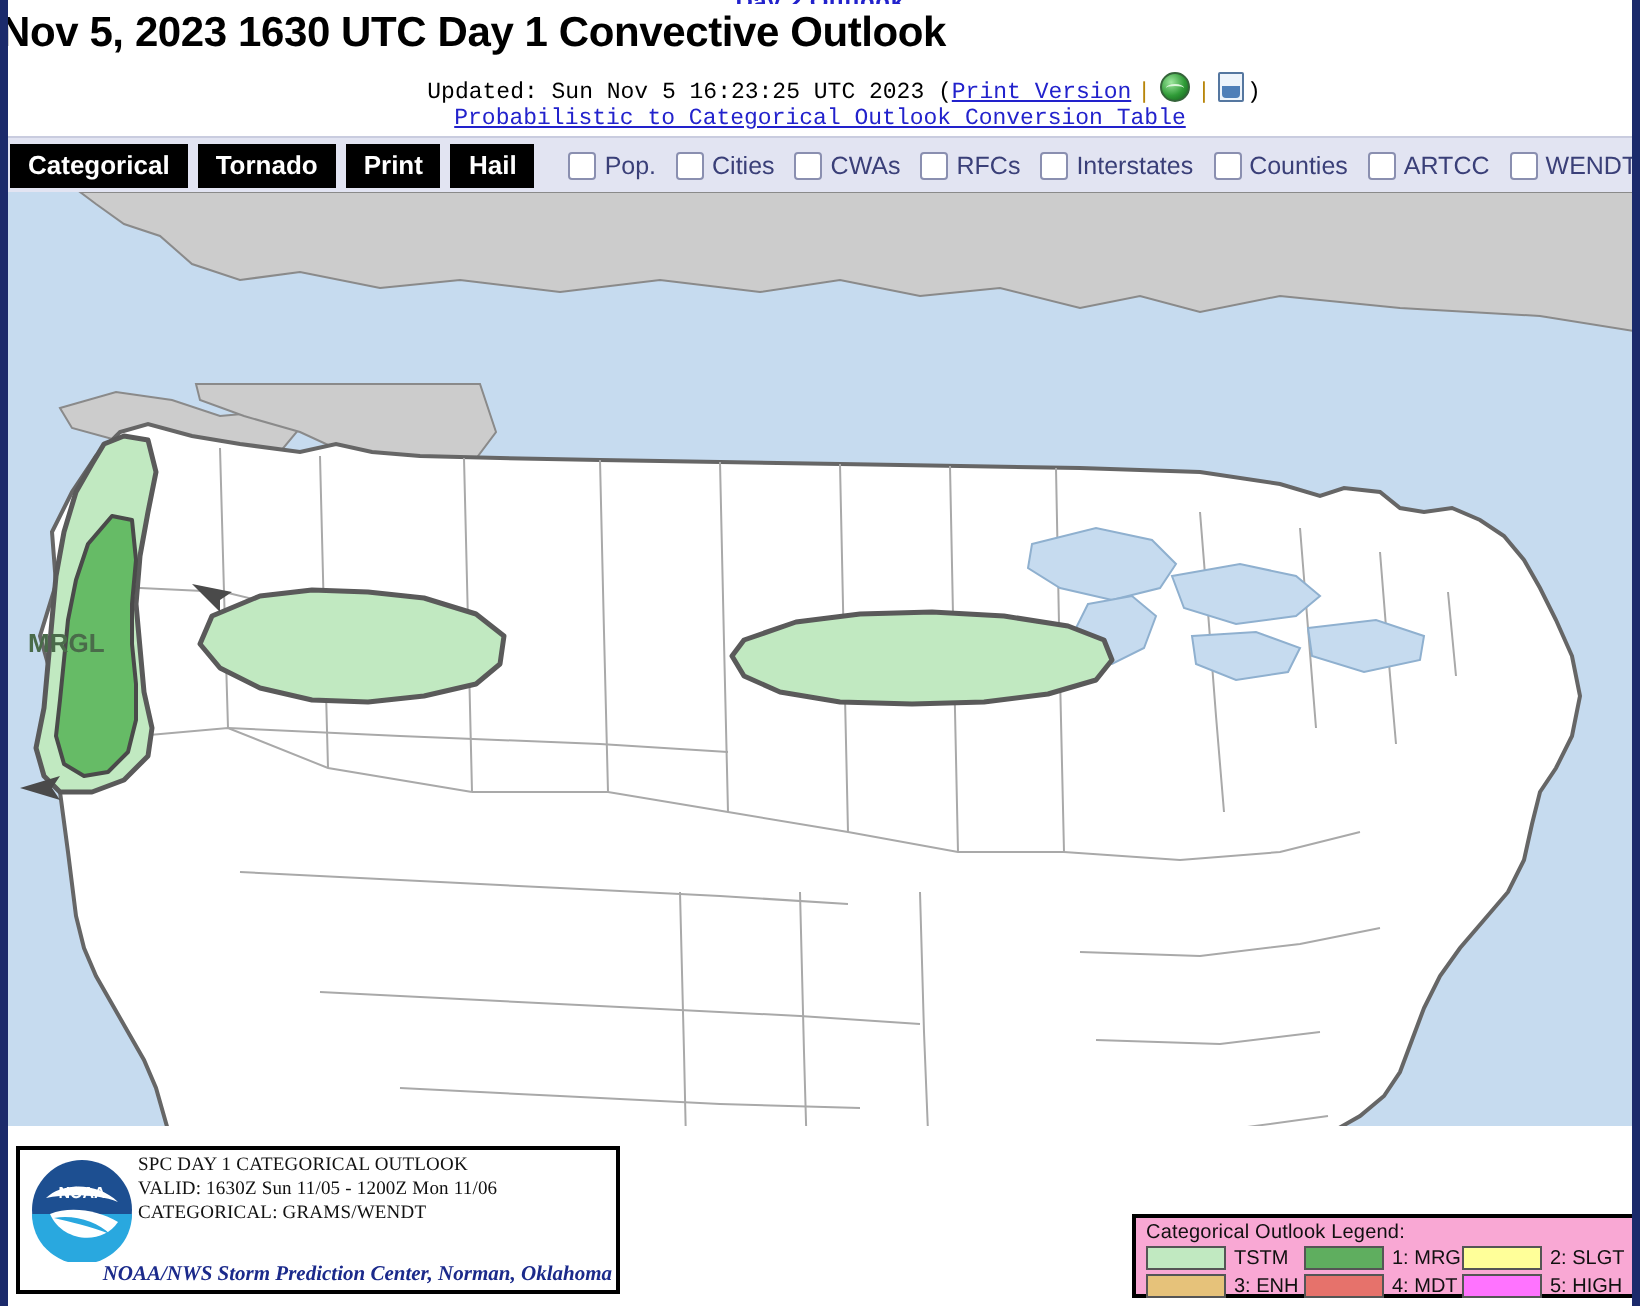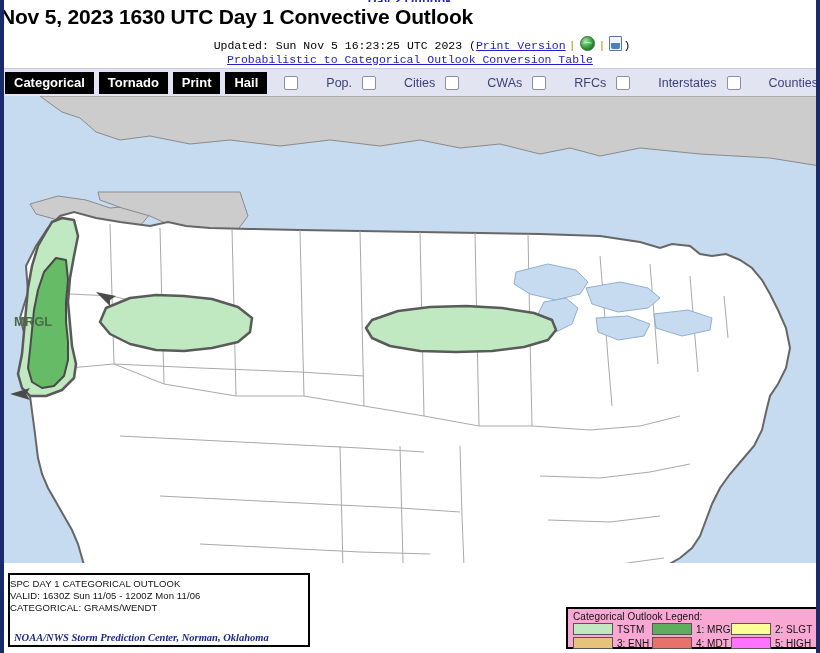--- a/index.html
+++ b/index.html
@@ -65,21 +65,21 @@
     background:#e2e4f2;display:flex;align-items:center;
     border-top:1px solid #c9ccdf;
   }
   .tabs{display:flex;align-items:flex-start;padding-left:5px;}
   .tab{
     background:#000;color:#fff;font-size:13px;font-weight:bold;
     padding:4px 9px;margin-right:5px;line-height:14px;cursor:pointer;
     white-space:nowrap;
   }
   .checks{display:flex;align-items:center;margin-left:12px;}
-  .chk{display:flex;align-items:center;margin-right:10px;white-space:nowrap;cursor:pointer;gap:24px;}
+  .chk{display:flex;align-items:center;margin-right:10px;white-space:nowrap;cursor:pointer;}
   .chk .box{
     width:12px;height:12px;background:#fff;border:1.5px solid #8a8fb0;
     border-radius:2px;margin-right:4px;display:inline-block;
   }
   .chk .lbl{font-size:12.5px;color:#3a3f78;}
 
   
   .map{
     position:absolute;top:96px;left:0;width:820px;height:467px;
     background:#c6dbef;overflow:hidden;
@@ -89,27 +89,27 @@
   
   .infobox{
     position:absolute;left:8px;top:573px;width:298px;height:70px;
     background:#ffffff;border:2px solid #000;z-index:30;
     display:flex;align-items:flex-start;
   }
   .noaa-logo{
     width:52px;height:52px;margin:4px 2px 0 5px;flex:0 0 auto;position:relative;
   }
   .info-lines{
-    margin-top:3px;font-family:Liberation Sans, sans-serif;
+    margin-top:3px;font-family:Liberation Serif, serif;
     font-size:9.5px;color:#111;line-height:11.8px;letter-spacing:.1px;
   }
   .info-credit{
     position:absolute;left:4px;bottom:2px;width:292px;
     font-family:"Liberation Serif",serif;font-style:italic;font-weight:bold;
-    font-size:10.5px;color:#1b2a8b;text-align:left;
+    font-size:10.5px;color:#1b2a8b;text-align:right;
   }
 
   
   .legend{
     position:absolute;left:566px;top:607px;width:290px;height:42px;
     background:#f9a8d4;border:2px solid #000;z-index:30;padding:2px 3px 0 5px;
     box-sizing:border-box;
   }
   .legend-title{
     font-family:"Liberation Sans",sans-serif;font-size:10px;color:#111;
@@ -276,20 +276,30 @@
   <path fill="#4a4a4a" d="M116,200 L96,196 L110,210 L110,204 Z"></path>
 
   <path fill="#c1e9c1" stroke="#5a5a5a" stroke-width="2.5" stroke-linejoin="round" d="M372,224 L398,215 L430,211 L466,210 L502,212 L534,217 L552,224 L556,234
        L548,244 L524,251 L492,255 L456,256 L420,255 L390,250 L372,242 L366,232 Z"></path>
 
   <text class="mrgl-label" x="14" y="230">MRGL</text>
 </svg>
 </div>
 
 <div class="infobox">
+  <div class="noaa-logo">
+    <svg width="52" height="52" viewBox="0 0 52 52">
+      <circle cx="26" cy="26" r="25" fill="#1d4f91"></circle>
+      <path d="M1,28 A25,25 0 0,0 51,28 Z" fill="#29a8df"></path>
+      <path d="M8,20 C16,12 34,12 44,22 C34,18 18,18 8,20 Z" fill="#ffffff"></path>
+      <path d="M10,28 C20,24 34,26 44,32 C36,44 16,42 10,28 Z" fill="#ffffff"></path>
+      <path d="M12,30 C22,28 34,32 40,38 C30,34 20,32 12,30 Z" fill="#29a8df"></path>
+      <text x="26" y="20" text-anchor="middle" font-family="Liberation Sans, sans-serif" font-size="8" font-weight="bold" fill="#ffffff">NOAA</text>
+    </svg>
+  </div>
   <div class="info-lines">
     <div>SPC DAY 1 CATEGORICAL OUTLOOK</div>
     <div>VALID: 1630Z Sun 11/05 - 1200Z Mon 11/06</div>
     <div>CATEGORICAL: GRAMS/WENDT</div>
   </div>
   <div class="info-credit">NOAA/NWS Storm Prediction Center, Norman, Oklahoma</div>
 </div>
 
 <div class="legend">
   <div class="legend-title">Categorical Outlook Legend:</div>

